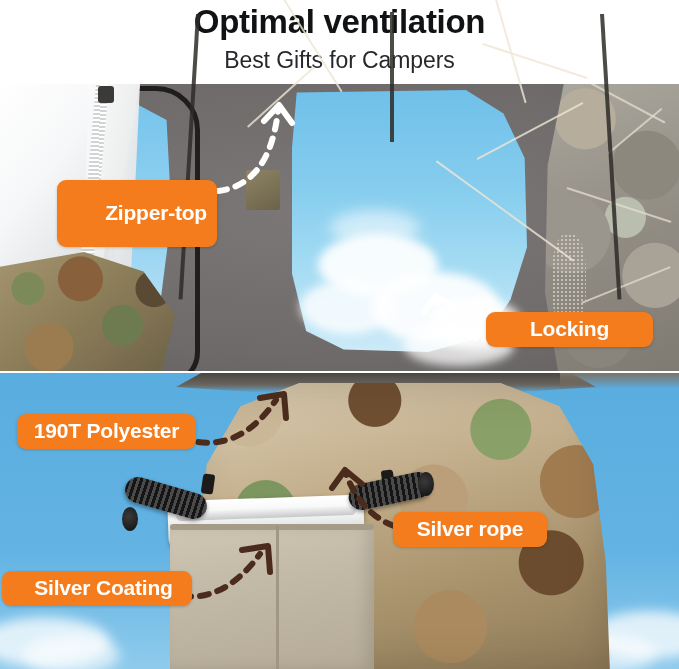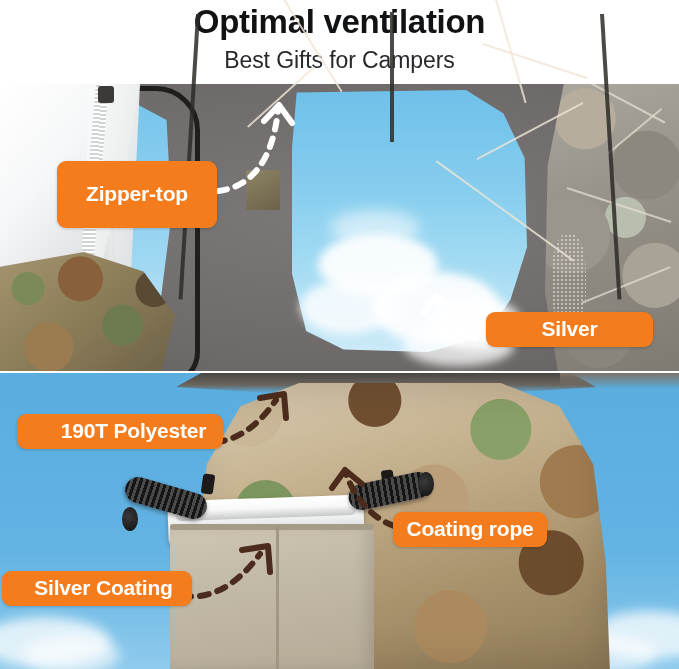--- a/index.html
+++ b/index.html
@@ -216,23 +216,23 @@
     position:absolute;z-index:30;
     background:#f57c1c;color:#ffffff;
     border-radius:9px;
     font-weight:bold;
     display:flex;align-items:center;justify-content:center;
     text-align:center;
     box-shadow:0 1px 3px rgba(0,0,0,.18);
     letter-spacing:-0.2px;
     line-height:1.15;
   }
-  #badge-zipper{left:57px;top:161px;width:160px;height:67px;font-size:21px;padding:1px 10px;box-sizing:border-box;}
+  #badge-zipper{left:57px;top:180px;width:160px;height:67px;font-size:21px;padding:1px 10px;box-sizing:border-box;justify-content:flex-end;}
   #badge-window{left:486px;top:312px;width:167px;height:35px;font-size:21px;}
-  #badge-polyester{left:17px;top:414px;width:179px;height:35px;font-size:21px;padding-left:27px;}
+  #badge-polyester{left:17px;top:414px;width:179px;height:35px;font-size:21px;}
   #badge-locking{left:393px;top:512px;width:154px;height:35px;font-size:21px;}
   #badge-silver{left:2px;top:571px;width:177px;height:35px;font-size:21px;padding-left:13px;}
 </style>
 </head>
 <body>
 
 <div class="page">
 
   <div class="header">
     <div class="title">Optimal ventilation</div>
@@ -330,21 +330,21 @@
     <path d="M6 56 C 36 60, 62 44, 84 14" fill="none" stroke="#4a2b1c" stroke-width="6" stroke-linecap="round" stroke-dasharray="9 9"></path>
     <path d="M66 10 L92 6 L94 32" fill="none" stroke="#4a2b1c" stroke-width="6" stroke-linecap="round" stroke-linejoin="round"></path>
   </svg>
 
   <div class="badge" id="badge-zipper">
     <span>
       <span>Zipper-top</span><br>
     </span>
   </div>
 
-  <div class="badge" id="badge-window">Silver</div>
+  <div class="badge" id="badge-window">Locking</div>
 
   <div class="badge" id="badge-polyester">190T Polyester</div>
 
-  <div class="badge" id="badge-locking">Coating rope</div>
+  <div class="badge" id="badge-locking">Silver rope</div>
 
   <div class="badge" id="badge-silver">Silver Coating</div>
 
 </div>
 
 </body></html>

